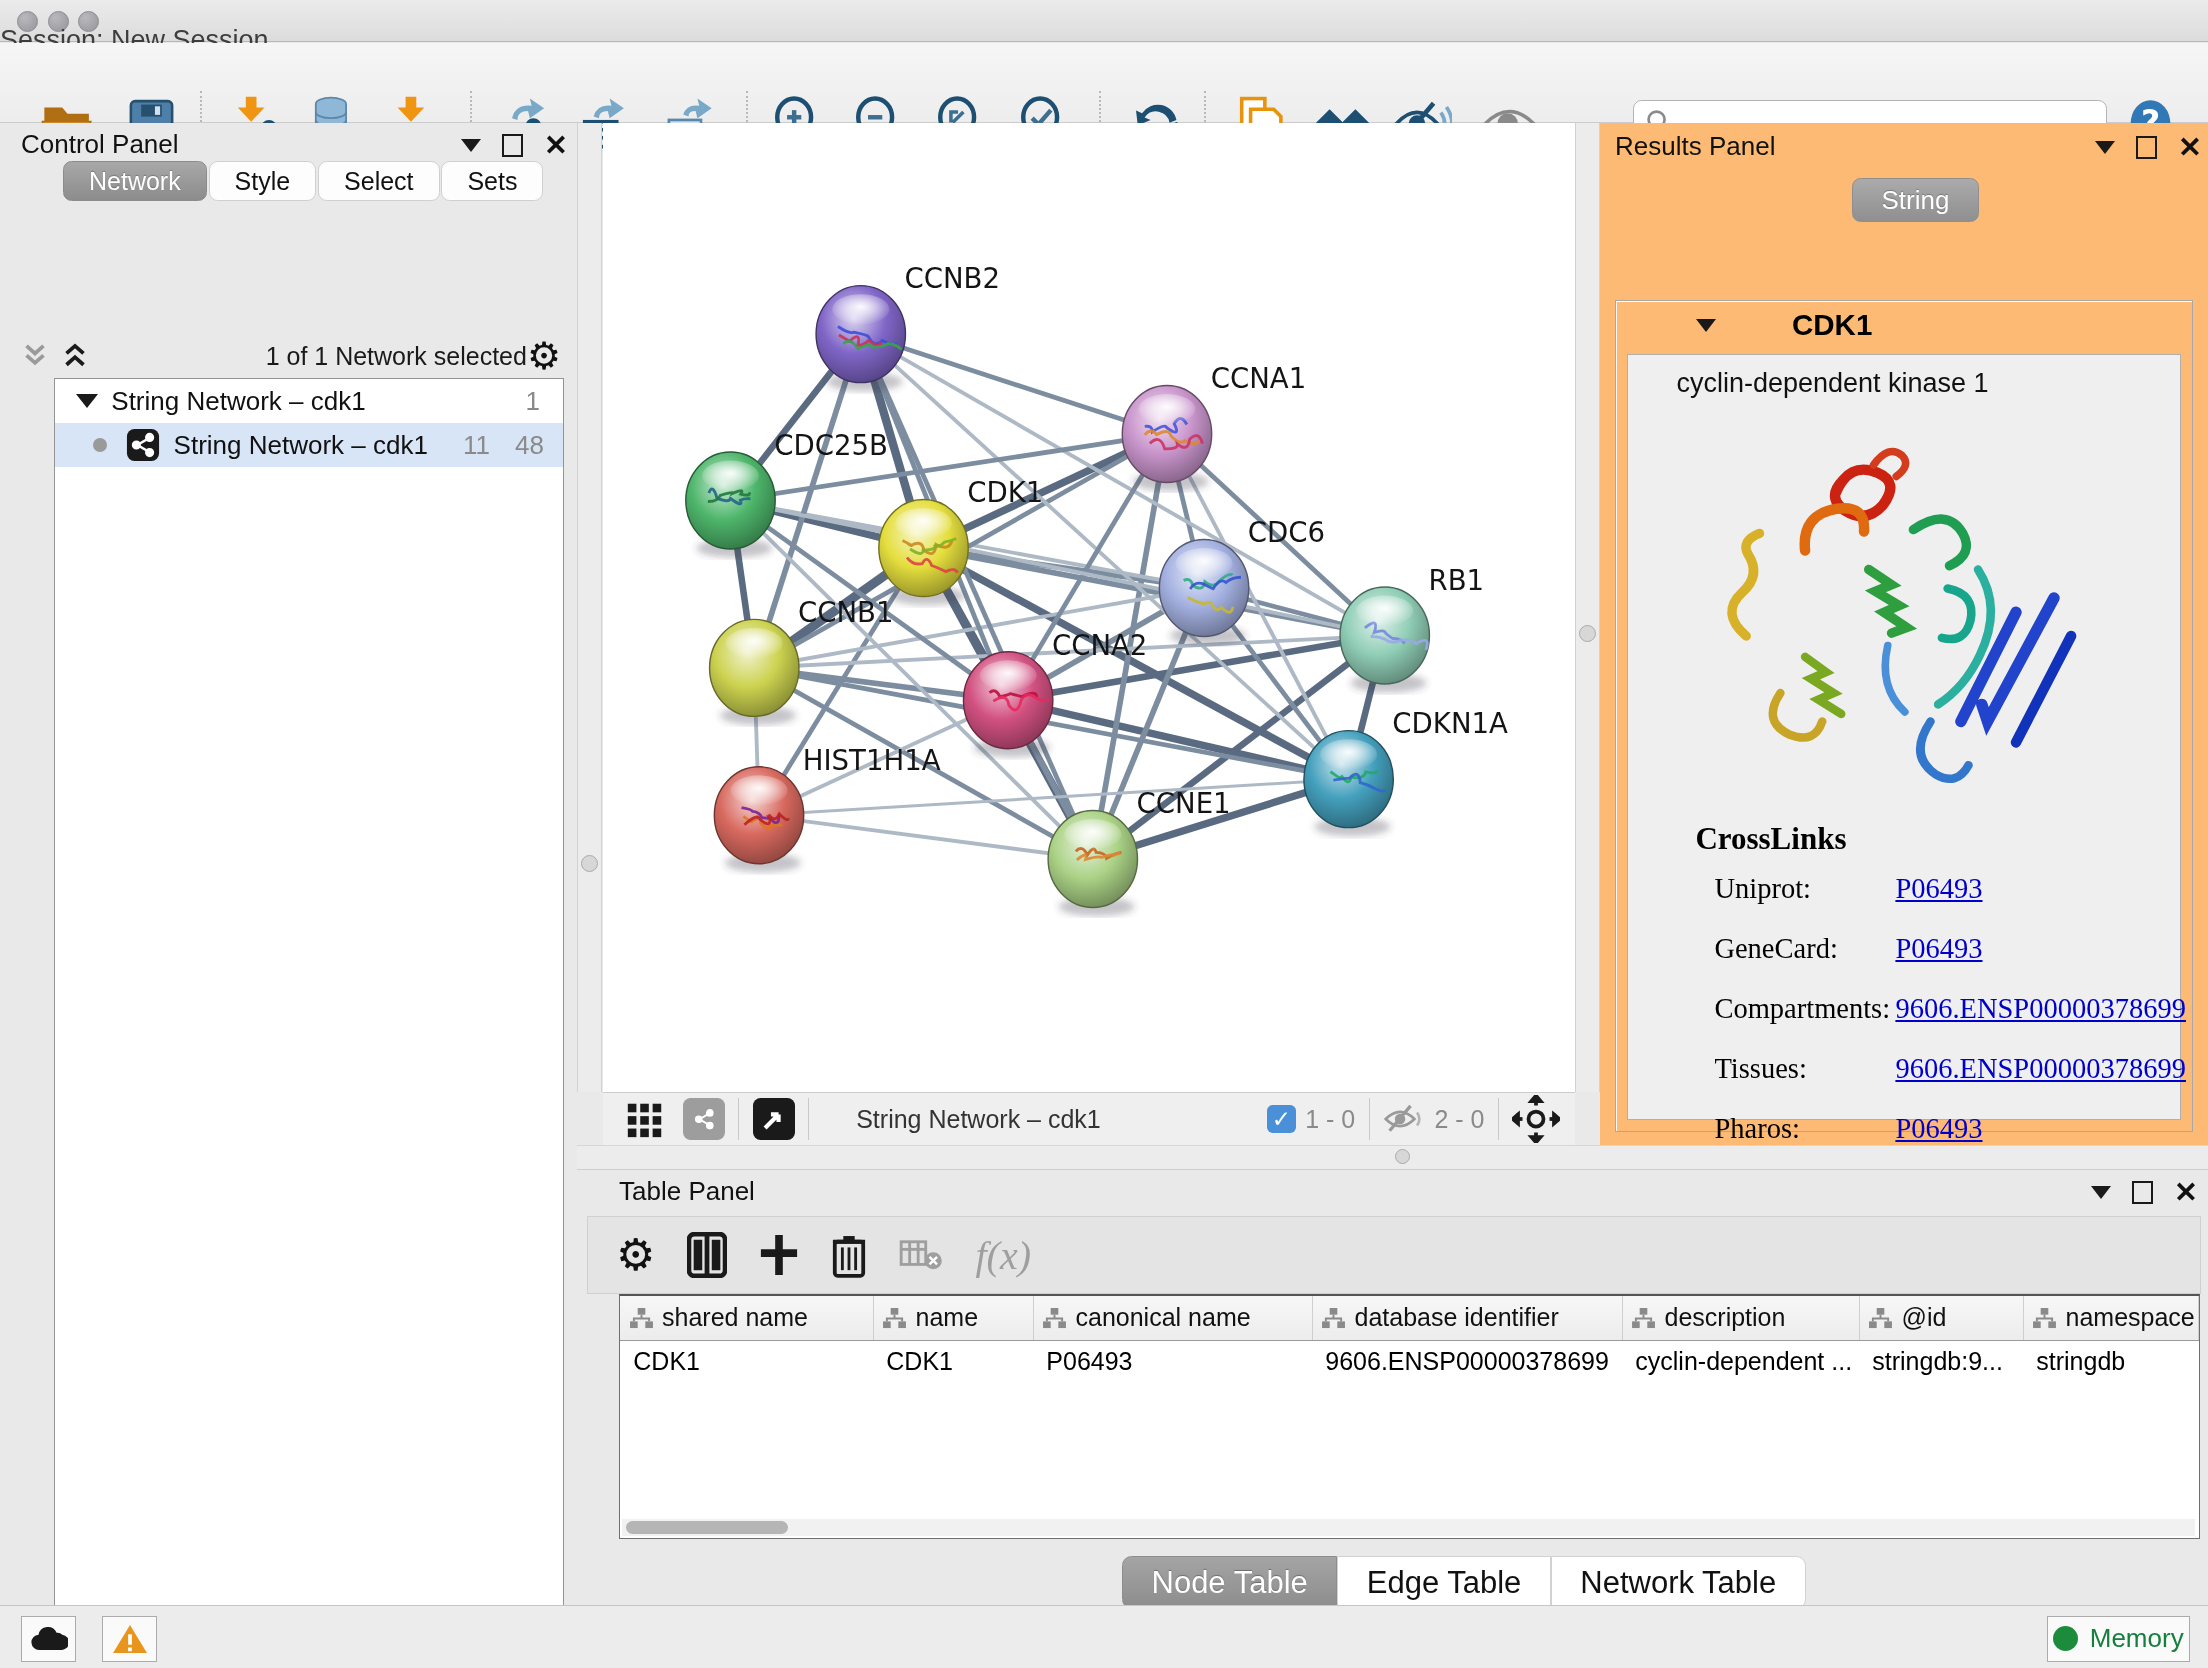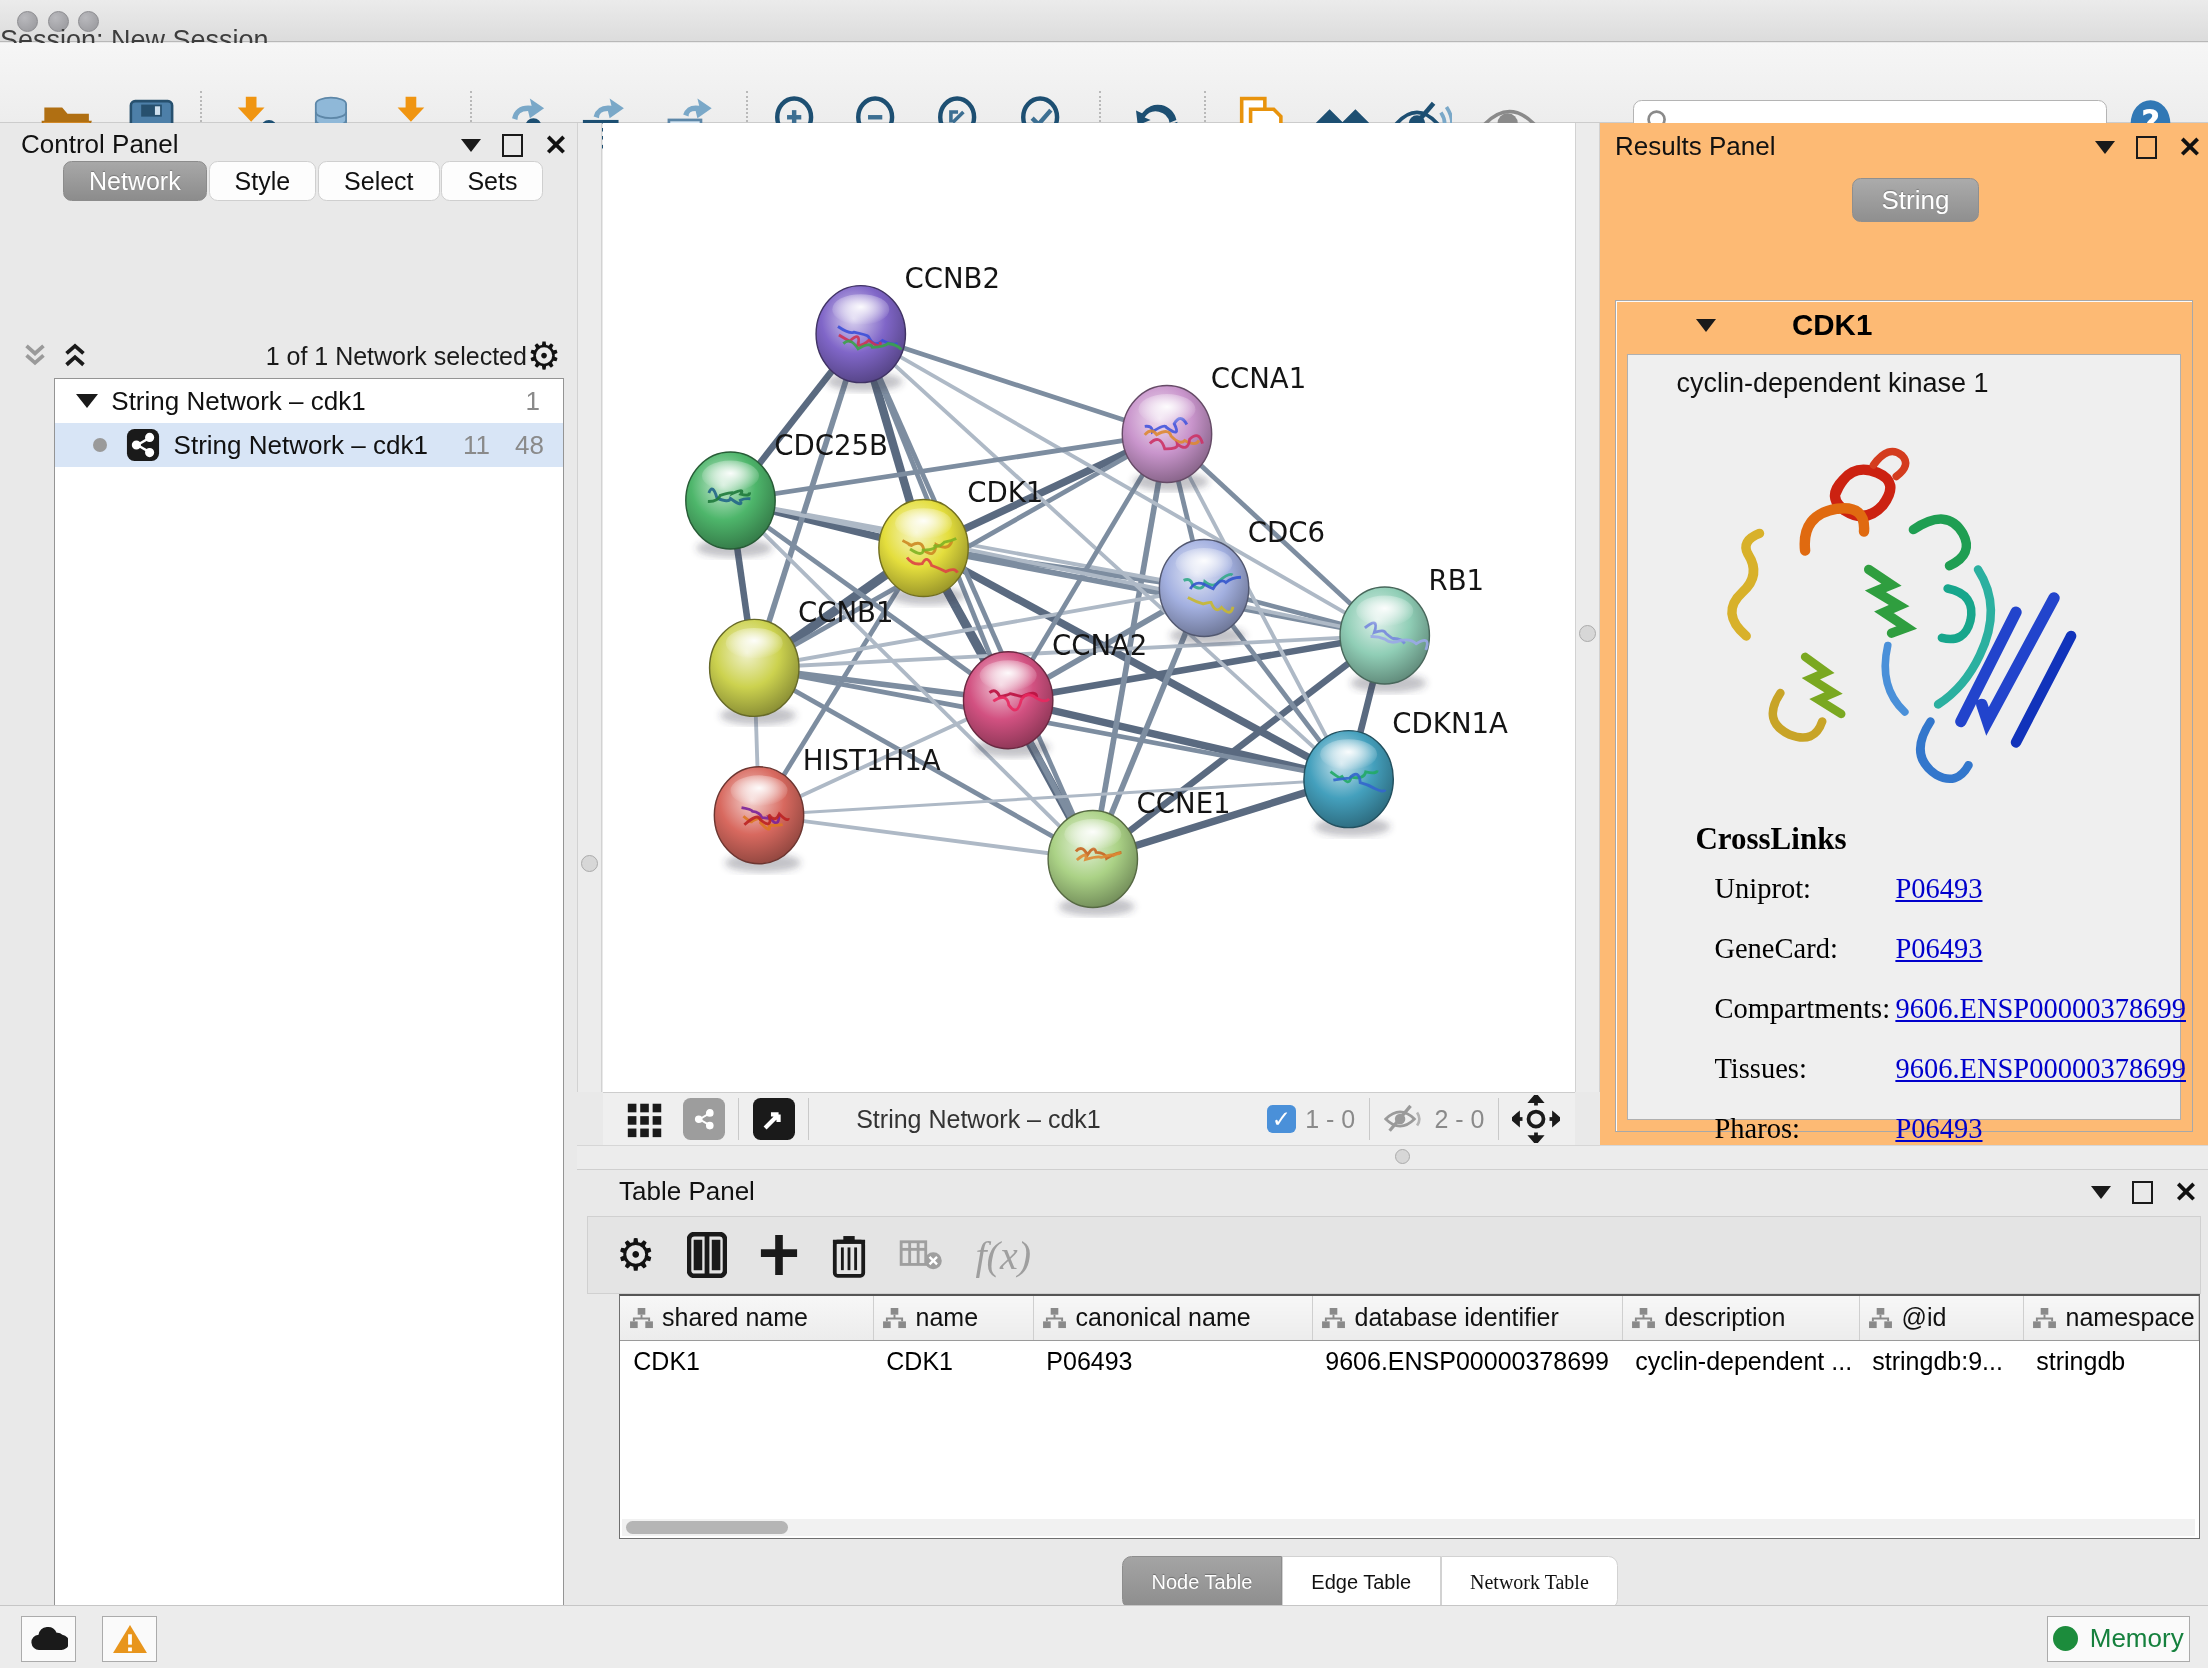--- a/index.html
+++ b/index.html
@@ -88,24 +88,24 @@
   #node-table { position:absolute; left:42px; top:124px; width:1581px; height:245px; background:#ffffff;
     border:1.9px solid #6f6f6f; border-top:2.9px solid #555; }
   table { border-collapse:collapse; table-layout:fixed; width:1577px; font-size:25px; }
   th { background:linear-gradient(#f7f7f7,#ececec); border-right:1px solid #cfcfcf; border-bottom:1.9px solid #9a9a9a;
     height:44px; font-weight:normal; color:#111; text-align:left; padding-left:9.5px; white-space:nowrap; overflow:hidden; }
   td { height:42px; padding-left:13.3px; color:#000; white-space:nowrap; overflow:hidden; }
   th .colicon { display:inline-block; margin-right:9.5px; vertical-align:-2.9px; }
   #hscroll { position:absolute; left:1.9px; bottom:1.9px; width:1573px; height:17px; background:#f1f1f1; }
   #hthumb { position:absolute; left:3.8px; top:1.9px; width:162px; height:13.3px; border-radius:6.7px; background:#b5b5b5; }
   #bottom-tabs { position:absolute; left:545px; top:386px; display:flex; }
-  .btab { height:53px; padding:0 28.5px; font-size:20px; display:flex; align-items:center; background:#ffffff; color:#111;
+  .btab { height:53px; padding:0 28.5px; font-size:31px; display:flex; align-items:center; background:#ffffff; color:#111;
     border:1px solid #d2d2d2; }
   .btab:first-child { border-radius:9.5px 0 0 9.5px; }
-  .btab:last-child { border-radius:0 9.5px 9.5px 0;font-family:Liberation Serif, serif; }
+  .btab:last-child { border-radius:0 9.5px 9.5px 0; }
   .btab.active { background:linear-gradient(#a4a4a4,#8d8d8d); color:#fff; border-color:#8d8d8d; text-shadow:0 -1px 1px rgba(0,0,0,.3); }
 
   
   #statusbar { position:absolute; left:0; top:1605px; width:2208px; height:63px; background:#ececec; border-top:1px solid #c6c6c6; }
   .sbtn { position:absolute; top:9.5px; height:46px; background:#fafafa; border:1.9px solid #ababab;
     display:flex; align-items:center; justify-content:center; }
   #memory-btn { left:2047px; width:143px; gap:11.4px; font-size:26px; color:#15803d; }
   #mem-dot { width:25px; height:25px; border-radius:50%; background:#1c8c3c; }
 
   svg text { font-family:"DejaVu Sans", sans-serif; }

